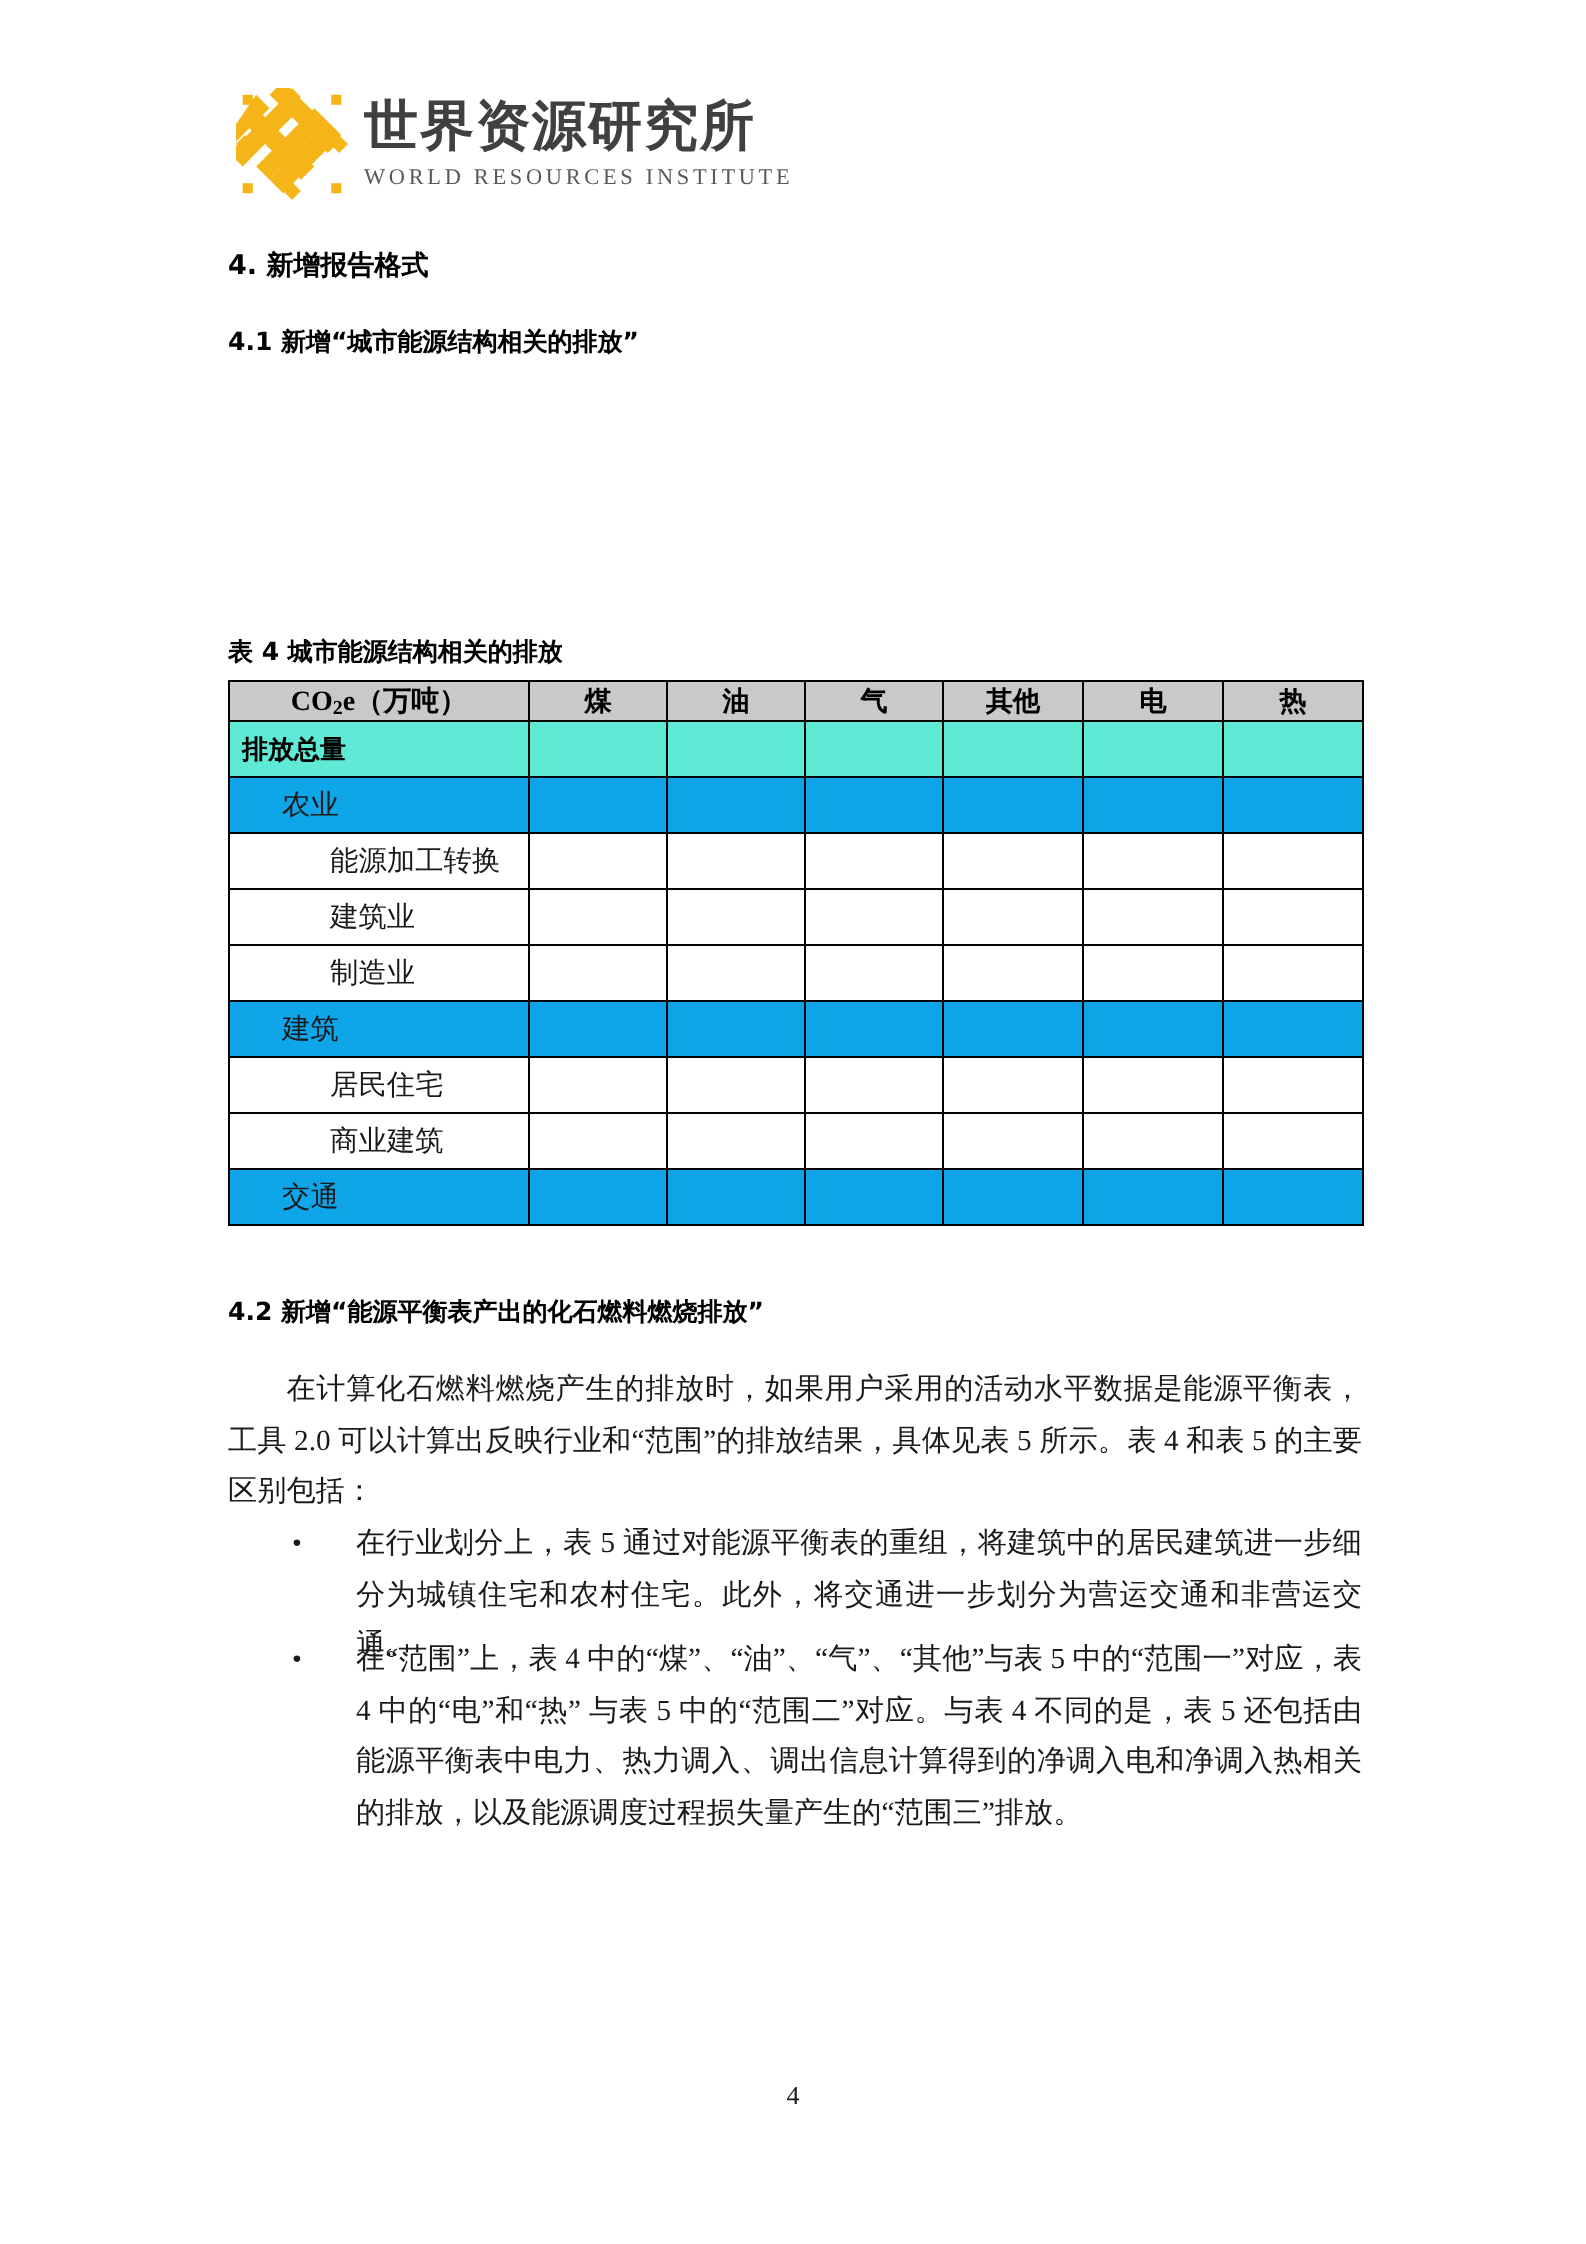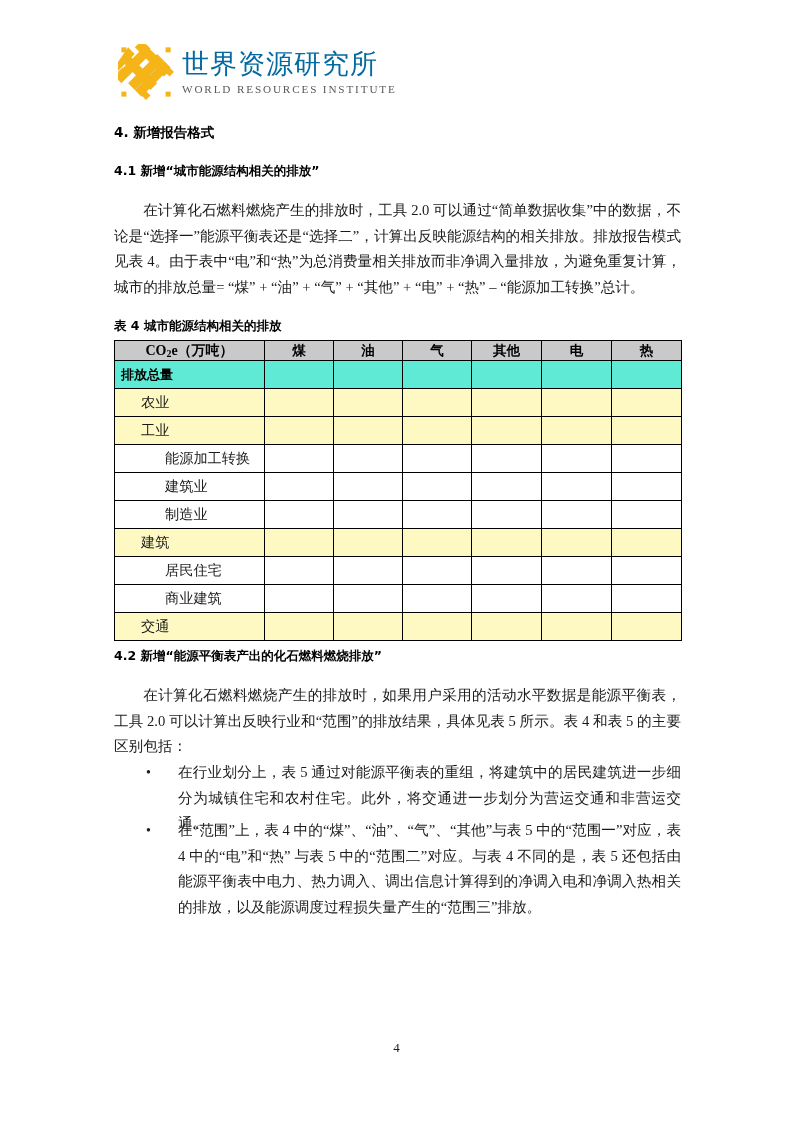--- a/index.html
+++ b/index.html
@@ -36,25 +36,25 @@
     width: 56px;
     height: 56px;
     margin-right: 8px;
     flex: 0 0 auto;
   }
   .logo-text {
     padding-top: 4px;
   }
   .logo-cn {
     font-family: "DejaVu Sans", sans-serif;
-    font-weight: normal;
+    font-weight: bold;
     font-size: 27px;
     letter-spacing: 1px;
     line-height: 32px;
-    color: #0369a1;
+    color: #404040;
     white-space: nowrap;
   }
   .logo-en {
     font-family: "Liberation Serif", serif;
     font-size: 11.2px;
     letter-spacing: 1.85px;
     color: #595959;
     margin-top: 3px;
     white-space: nowrap;
   }
@@ -168,21 +168,21 @@
   .row-total td {
     background: #5eead4;
   }
   .row-total td.label {
     font-family: "DejaVu Sans", sans-serif;
     font-weight: bold;
     font-size: 13px;
     color: #000;
     padding-left: 6px;
   }
-  .row-shaded td { background: #fef9c3; }
+  .row-shaded td { background: #0ea5e9; }
   .row-plain  td { background: #ffffff; }
   td.label    { text-align: left; padding-left: 26px; }
   td.label.l2 { padding-left: 50px; }
 
   
   .page-number {
     position: absolute;
     left: 0;
     top: 1040px;
     width: 793px;
@@ -222,21 +222,20 @@
     <div class="logo-text">
       <div class="logo-cn">世界资源研究所</div>
       <div class="logo-en">WORLD RESOURCES INSTITUTE</div>
     </div>
   </div>
 
   <div class="h2" style="top:124px;">4. 新增报告格式</div>
 
   <div class="h3" style="top:163px;">4.1 新增“城市能源结构相关的排放”</div>
 
-  <div class="para indent" style="top:198px;">在计算化石燃料燃烧产生的排放时，工具 2.0 可以通过“简单数据收集”中的数据，不论是“选择一”能源平衡表还是“选择二”，计算出反映能源结构的相关排放。排放报告模式见表 4。由于表中“电”和“热”为总消费量相关排放而非净调入量排放，为避免重复计算，城市的排放总量= “煤” + “油” + “气” + “其他” + “电” + “热” – “能源加工转换”总计。</div>
 
   <div class="tbl-caption">表 4 城市能源结构相关的排放</div>
 
   <table class="tbl">
     <thead>
       <tr>
         <th class="col-first" style="width:150px;">CO<sub>2</sub><span>e（万吨）</span></th>
         <th style="width:69px;">煤</th>
         <th style="width:69px;">油</th>
         <th style="width:69px;">气</th>
@@ -257,29 +256,20 @@
       </tr>
       <tr class="row-shaded">
         <td class="label">农业</td>
         <td></td>
         <td></td>
         <td></td>
         <td></td>
         <td></td>
         <td></td>
       </tr>
-      <tr class="row-shaded">
-        <td class="label">工业</td>
-        <td></td>
-        <td></td>
-        <td></td>
-        <td></td>
-        <td></td>
-        <td></td>
-      </tr>
       <tr class="row-plain">
         <td class="label l2">能源加工转换</td>
         <td></td>
         <td></td>
         <td></td>
         <td></td>
         <td></td>
         <td></td>
       </tr>
       <tr class="row-plain">

